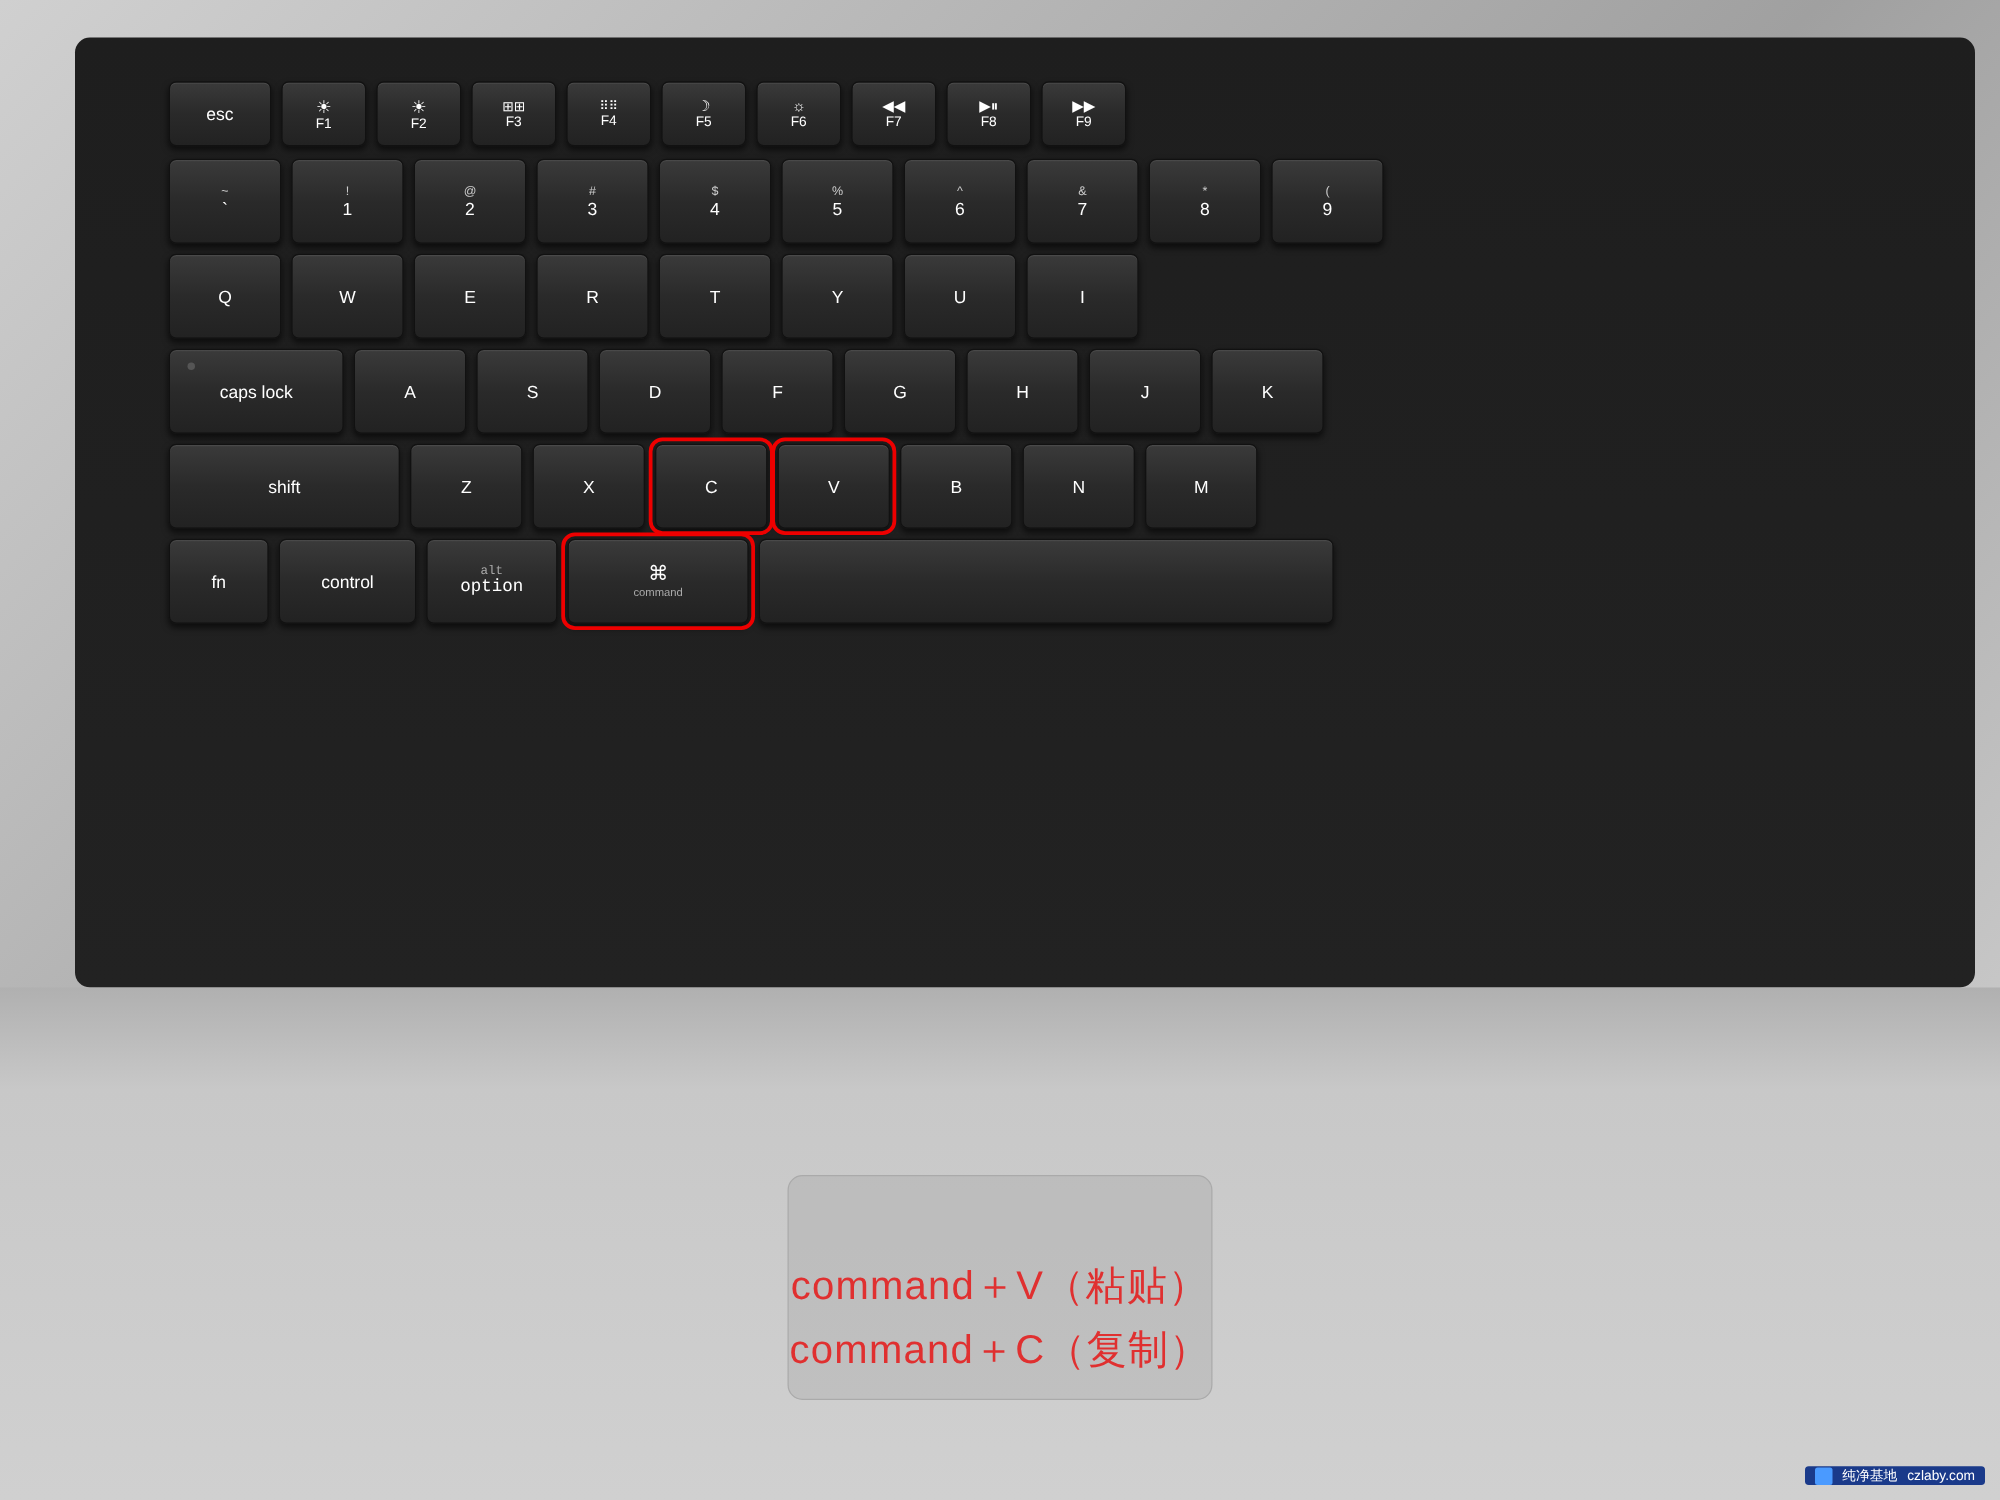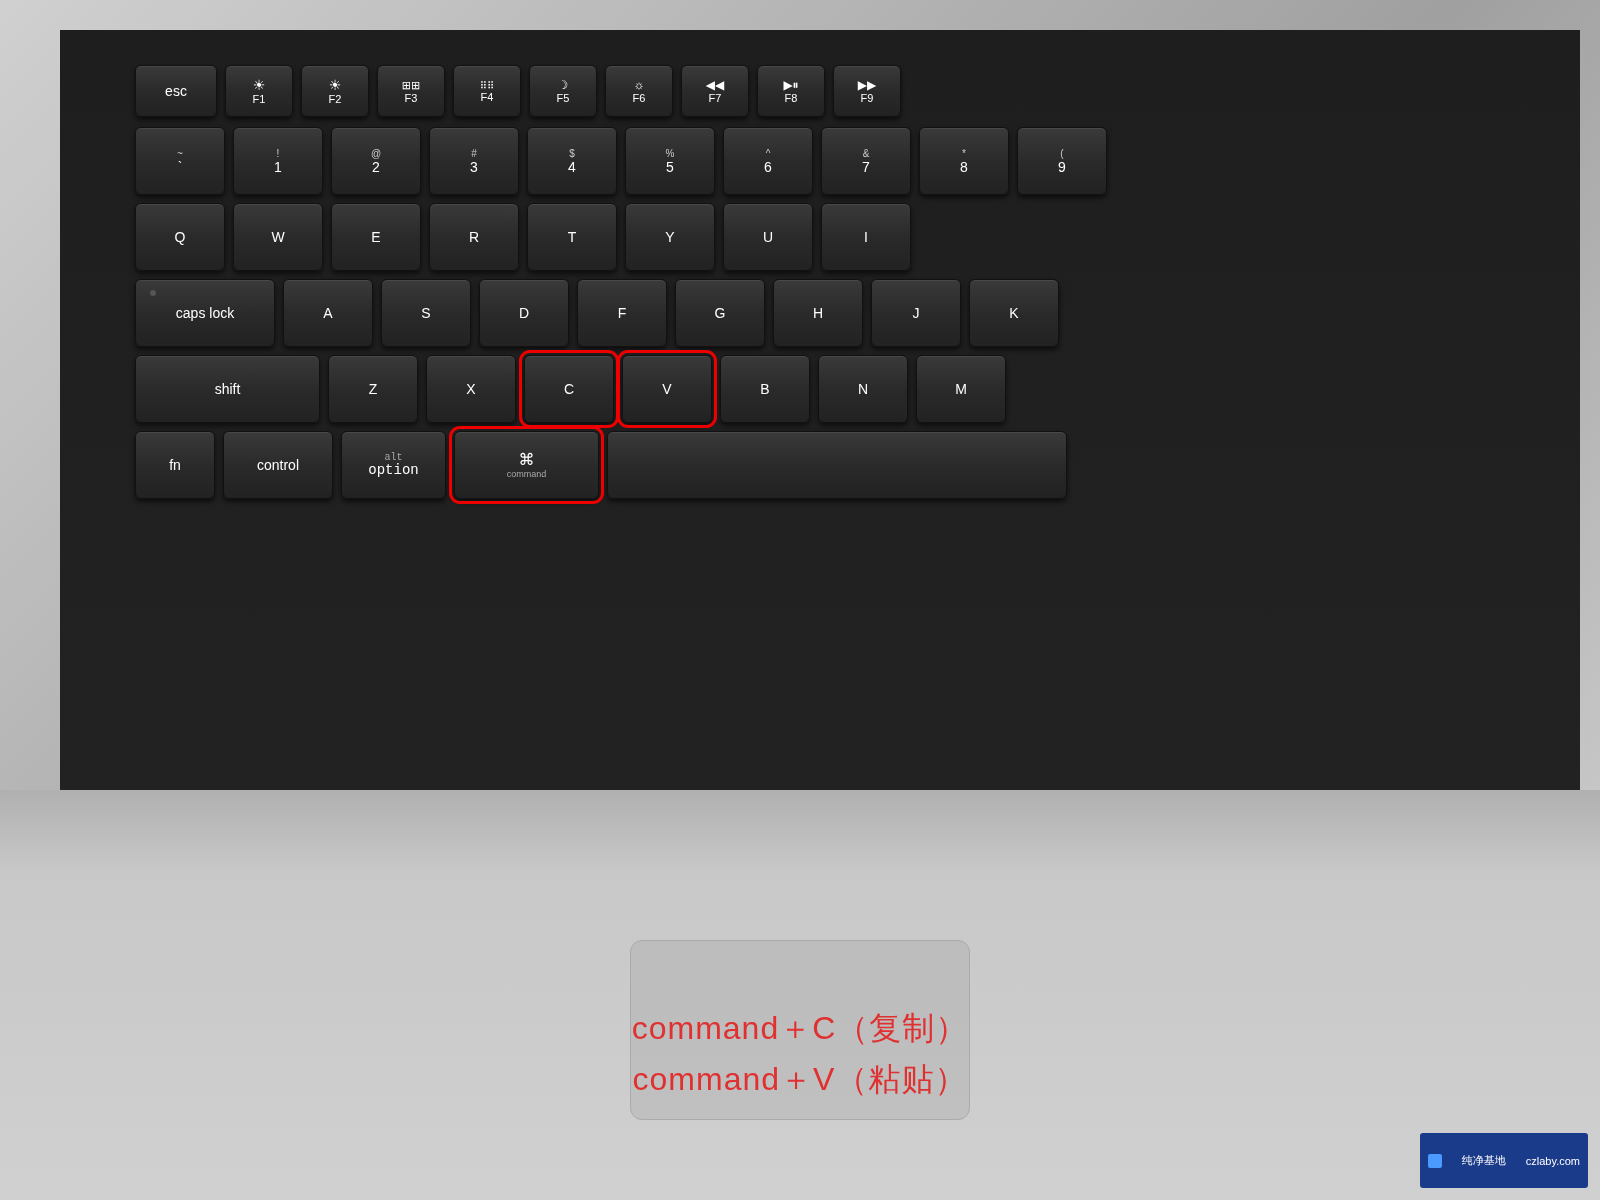--- a/index.html
+++ b/index.html
@@ -20,21 +20,21 @@
       background: linear-gradient(135deg, #d0d0d0 0%, #b8b8b8 30%, #a0a0a0 60%, #c8c8c8 100%);
     }
 
     .keyboard-area {
       position: absolute;
       top: 30px;
       left: 60px;
       width: 1520px;
       height: 760px;
       background: linear-gradient(180deg, #1e1e1e 0%, #222 100%);
-      border-radius: 0;
+      border-radius: 12px;
     }
 
     .bottom-silver {
       position: absolute;
       top: 790px;
       left: 0;
       width: 1600px;
       height: 410px;
       background: linear-gradient(180deg, #b0b0b0 0%, #c8c8c8 20%, #d0d0d0 100%);
     }
@@ -120,25 +120,25 @@
       letter-spacing: 1px;
     }
 
     .watermark {
       position: absolute;
       bottom: 12px;
       right: 12px;
       background: #1a3a8a;
       color: #fff;
       font-size: 11px;
-      padding: 20px 8px;
+      padding: 0 8px;
       border-radius: 3px;
       display: flex;
       align-items: center;
-      gap: 20px;
+      gap: 8px;
     }
 
     .watermark-icon {
       width: 14px;
       height: 14px;
       background: #4a9aff;
       border-radius: 2px;
       display: inline-block;
     }
 
@@ -362,21 +362,21 @@
 
   </div>
 </div>
 
 <div class="bottom-silver">
 
   <div style="position:absolute; bottom:80px; left:50%; transform:translateX(-50%); width:340px; height:180px; background: rgba(160,160,160,0.3); border-radius:12px; border:1px solid #aaa;"></div>
 </div>
 
 <div class="annotation-text">
+  <div>command＋V（粘贴）</div>
   <div>command＋C（复制）</div>
-  <div>command＋V（粘贴）</div>
 </div>
 
 <div class="watermark">
   <span class="watermark-icon"></span>
   <span>纯净基地</span>
   <span>czlaby.com</span>
 </div>
 
 </body></html>

